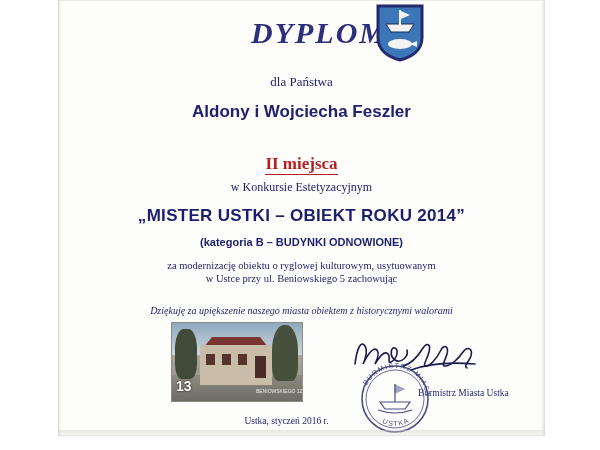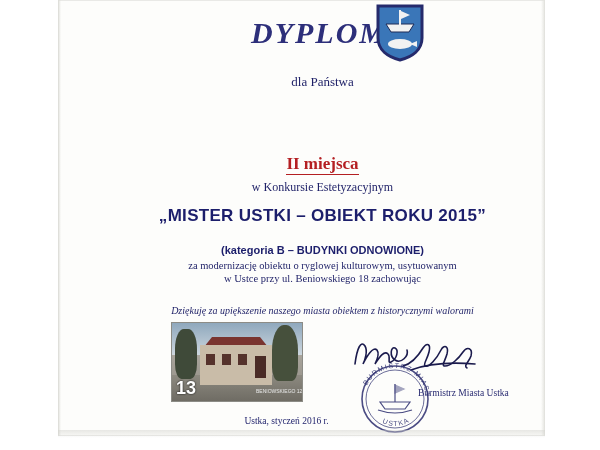--- a/index.html
+++ b/index.html
@@ -76,21 +76,20 @@
     top: 4px;
     width: 48px;
     height: 58px;
   }
 
   .line {
     position: absolute;
     width: 487px;
     text-align: center;
     color: #23256e;
-    padding-left: 21px;
   }
   .dla {
     top: 74px;
     font-family: "Liberation Serif", serif;
     font-size: 13px;
     color: #1d1f66;
   }
   .names {
     top: 102px;
     font-family: "Liberation Sans", sans-serif;
@@ -129,21 +128,20 @@
     font-weight: bold;
     color: #1c1e6b;
     letter-spacing: 0.3px;
   }
   .category {
     top: 236px;
     font-family: "Liberation Sans", sans-serif;
     font-size: 11px;
     font-weight: bold;
     color: #1c1e6b;
-    margin-top: 8px;
   }
   .desc {
     top: 259px;
     font-family: "Liberation Serif", serif;
     font-size: 10.5px;
     line-height: 13px;
     color: #1d1f66;
   }
   .thanks {
     top: 305px;
@@ -178,21 +176,21 @@
     background:#7a3530; clip-path: polygon(8% 100%, 92% 100%, 80% 0, 20% 0); }
   .photo .win1 { position:absolute; left:34px; top:31px; width:9px; height:11px; background:#55322c; }
   .photo .win2 { position:absolute; left:50px; top:31px; width:9px; height:11px; background:#55322c; }
   .photo .win3 { position:absolute; left:66px; top:31px; width:9px; height:11px; background:#55322c; }
   .photo .door { position:absolute; left:83px; top:33px; width:11px; height:22px; background:#4a2b26; }
   .photo-number {
     position: absolute;
     left: 118px;
     top: 378px;
     font-family: "Liberation Sans", sans-serif;
-    font-size: 18px;
+    font-size: 14px;
     font-weight: bold;
     color: #ffffff;
     text-shadow: 0 0 2px #000;
   }
   .photo-caption {
     position: absolute;
     left: 198px;
     top: 388px;
     font-family: "Liberation Sans", sans-serif;
     font-size: 5px;
@@ -249,28 +247,29 @@
         <path d="M2 2 H46 V34 C46 46 36 53 24 56 C12 53 2 46 2 34 Z" fill="#3a76b8" stroke="#252a6b" stroke-width="3"></path>
         <path d="M10 20 h28 l-5 8 h-18 z" fill="#f2f2f2" stroke="#1d2a57" stroke-width="1"></path>
         <rect x="23" y="6" width="2" height="15" fill="#f2f2f2"></rect>
         <path d="M25 7 l9 4 -9 4 z" fill="#f2f2f2"></path>
         <ellipse cx="24" cy="40" rx="12" ry="5" fill="#f2f2f2"></ellipse>
         <path d="M34 40 l7 -3 v6 z" fill="#f2f2f2"></path>
       </svg>
     </div>
 
     <div class="line dla">dla Państwa</div>
+    <div class="line names">Aldony i Wojciecha Feszler</div>
     <div class="line place"><span>II miejsca</span></div>
     <div class="line contest-lead">w Konkursie Estetyzacyjnym</div>
-    <div class="line contest-name">„MISTER USTKI – OBIEKT ROKU 2015”</div>
+    <div class="line contest-name">„MISTER USTKI – OBIEKT ROKU 2014”</div>
     <div class="line category">(kategoria B – BUDYNKI ODNOWIONE)</div>
 
     <div class="line desc">
       <div>za modernizację obiektu o ryglowej kulturowym, usytuowanym</div>
-      <div>w Ustce przy ul. Beniowskiego 18 zachowując</div>
+      <div>w Ustce przy ul. Beniowskiego 5 zachowując</div>
     </div>
 
     <div class="line thanks">Dziękuję za upiększenie naszego miasta obiektem z historycznymi walorami</div>
 
     <div class="photo">
       <div class="sky"></div>
       <div class="ground"></div>
       <div class="tree-l"></div>
       <div class="tree-r"></div>
       <div class="roof"></div>

